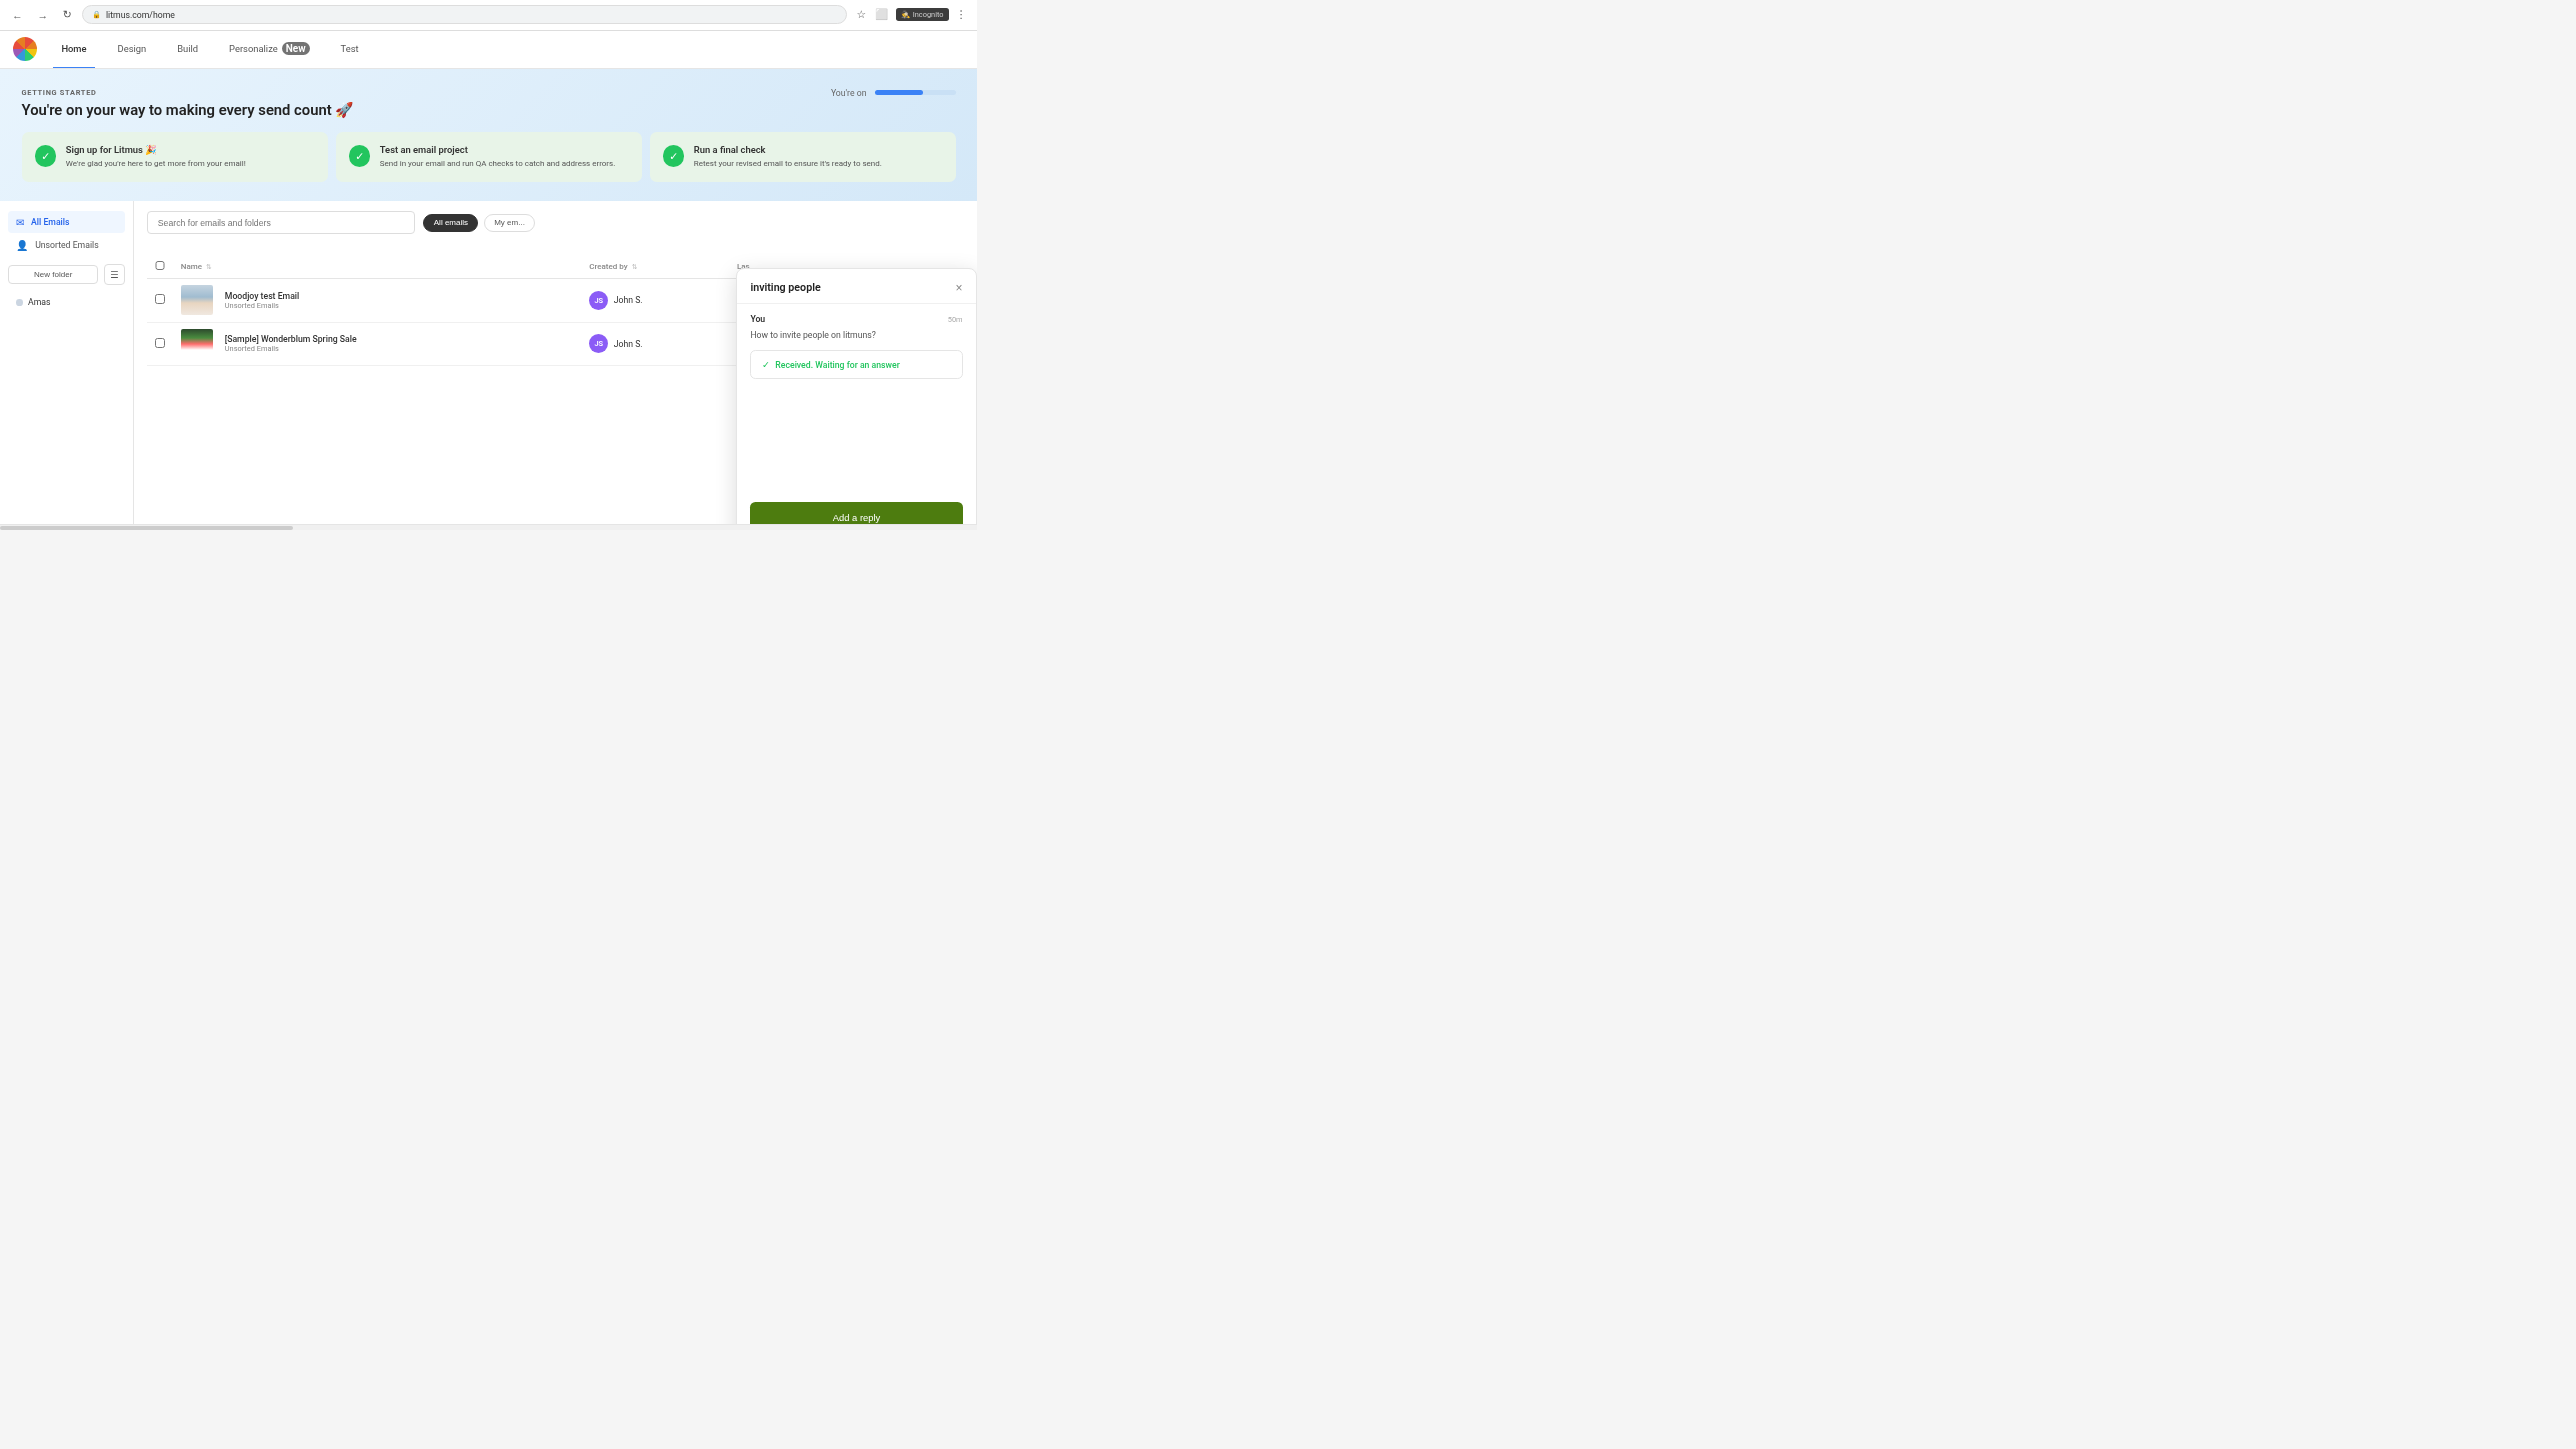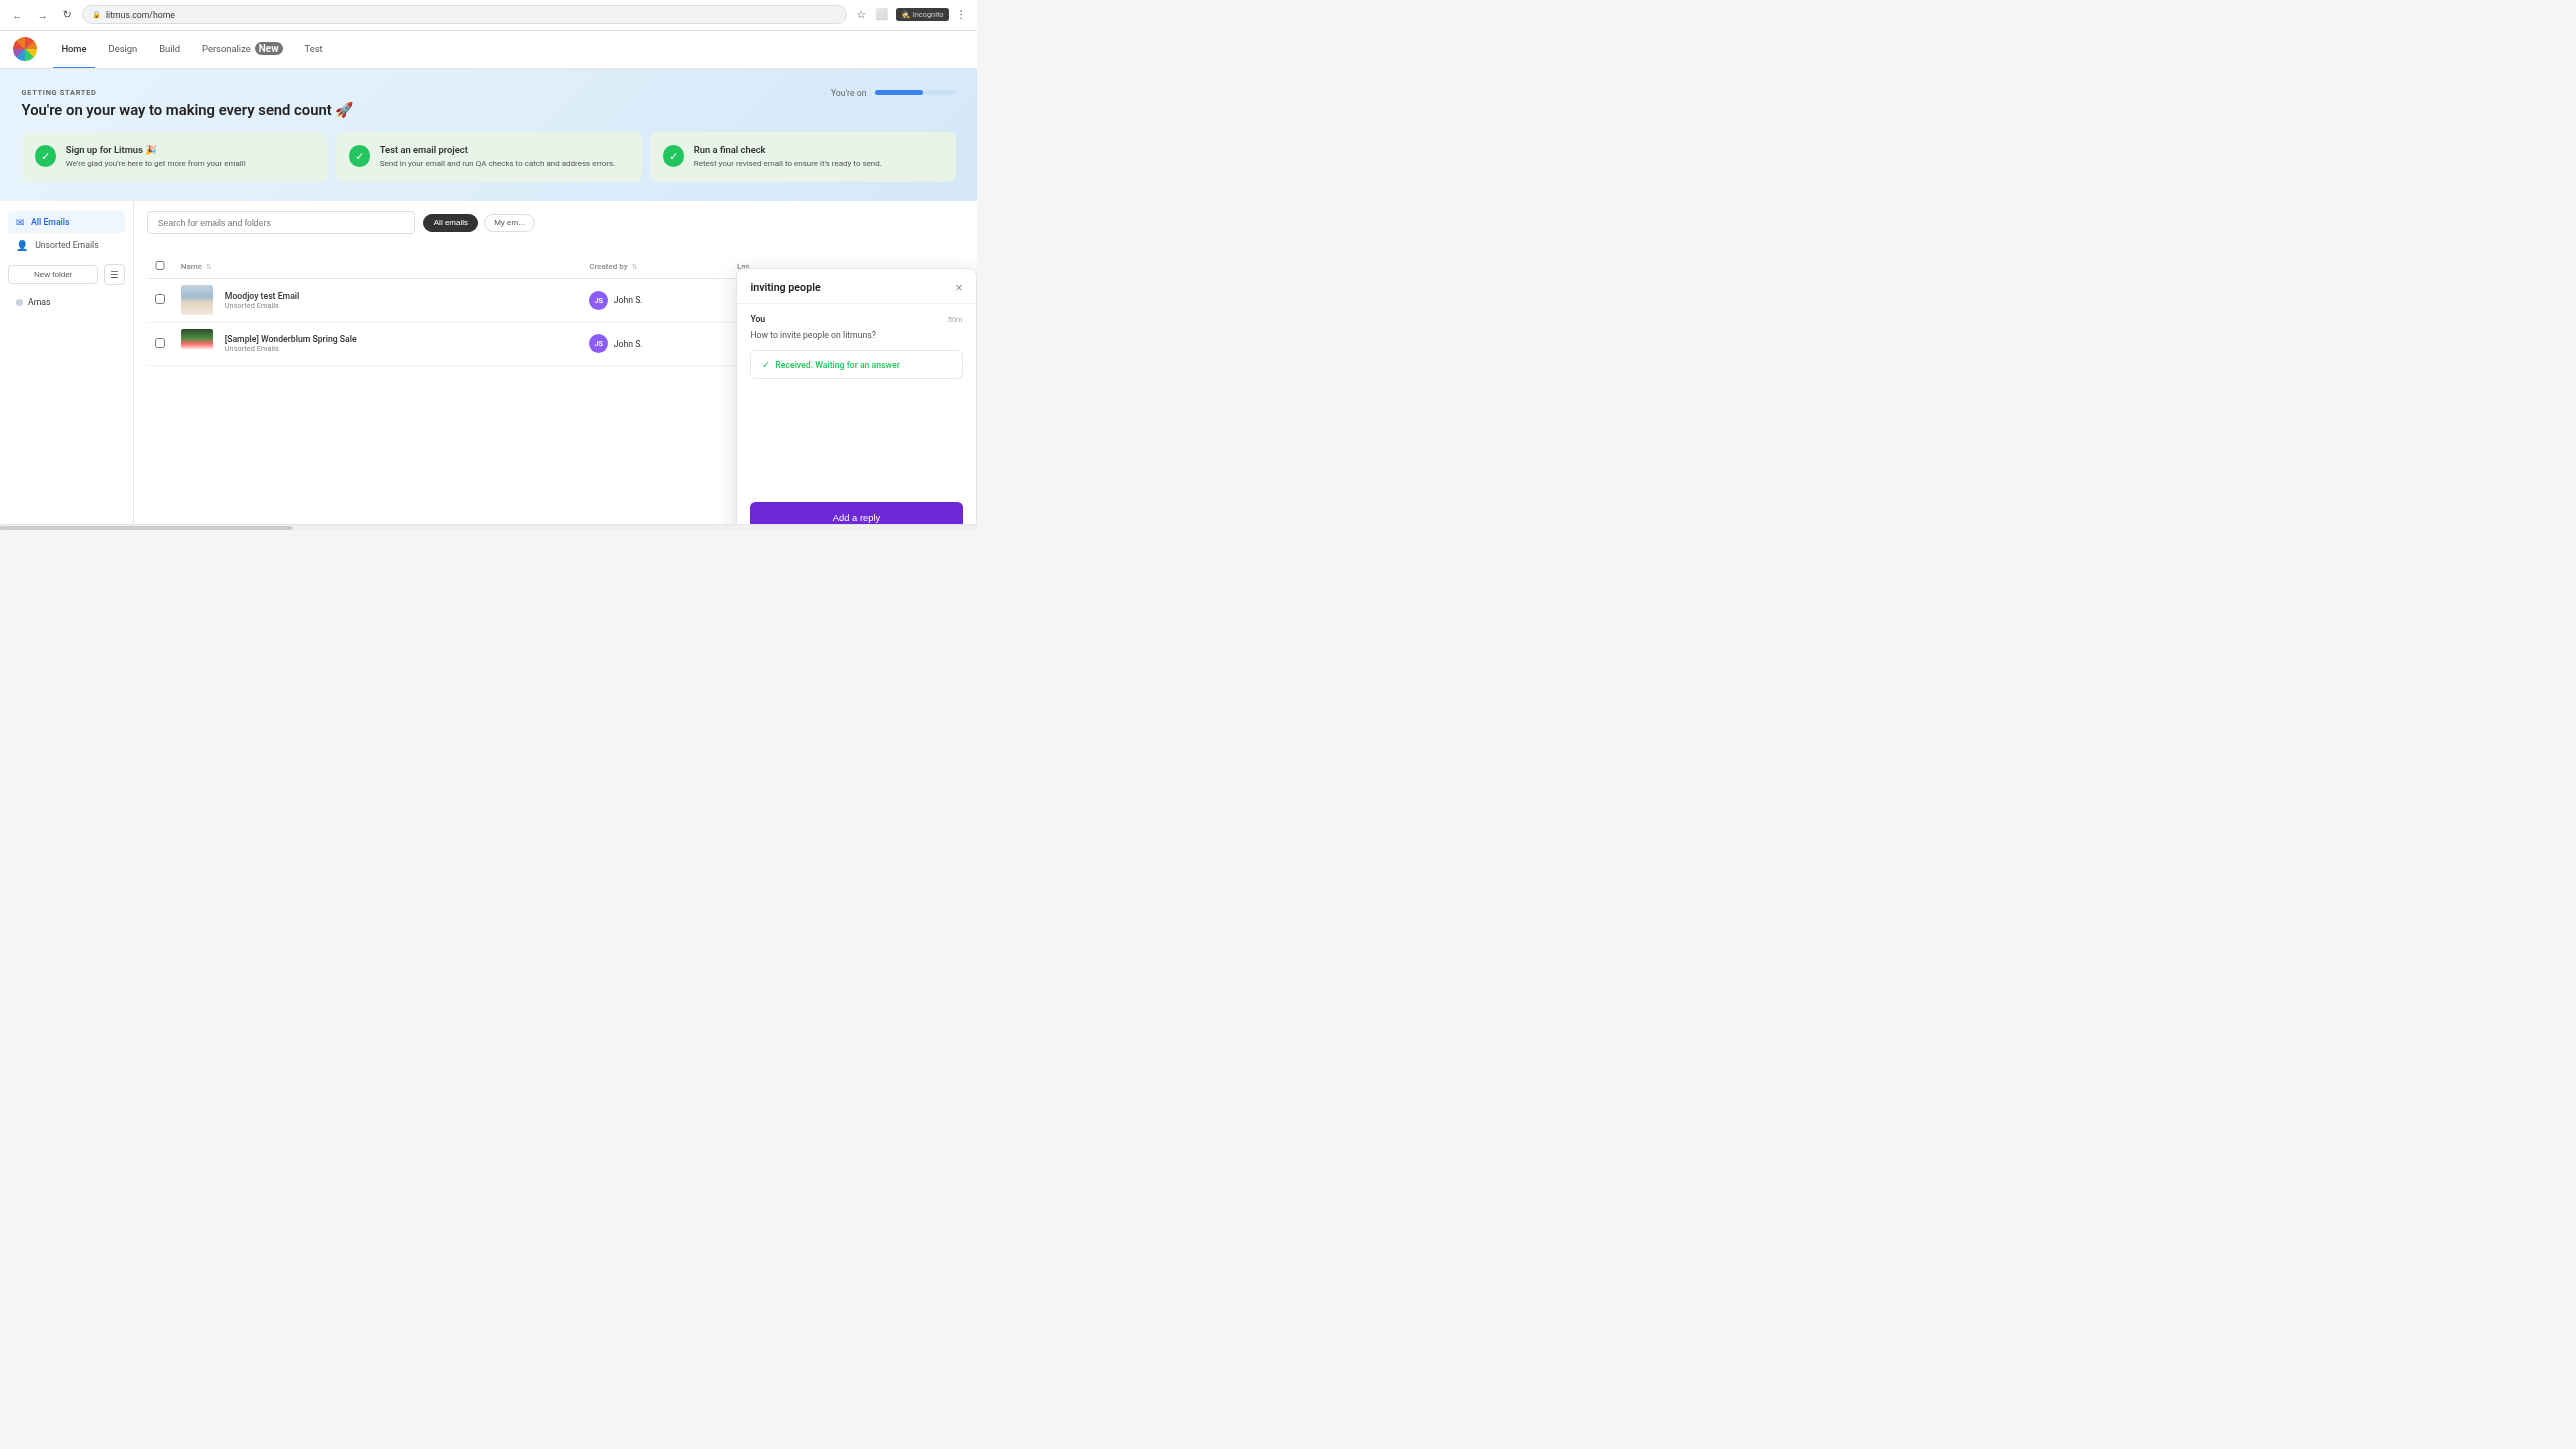--- a/index.html
+++ b/index.html
@@ -21,21 +21,21 @@
     .browser-actions { display: flex; gap: 4px; align-items: center; }
     .browser-action-btn { background: none; border: none; color: #555; font-size: 10.7px; cursor: pointer; padding: 2.7px; }
     .incognito-badge { background: #3c3c3c; color: #ccc; font-size: 7.4px; padding: 2px 5.4px; border-radius: 2.7px; display: flex; align-items: center; gap: 2.7px; }
 
     
     .app { background: #fff; height: calc(100% - 48px); display: flex; flex-direction: column; }
 
     
     .top-nav { display: flex; align-items: center; padding: 0 13.4px; border-bottom: 0.7px solid #e5e5e5; height: 38px; gap: 16px; }
     .logo { width: 24px; height: 24px; border-radius: 50%; background: conic-gradient(#e74c3c 0deg 45deg, #e67e22 45deg 90deg, #f1c40f 90deg 135deg, #2ecc71 135deg 180deg, #3498db 180deg 225deg, #9b59b6 225deg 270deg, #e74c3c 270deg 315deg, #e67e22 315deg 360deg); flex-shrink: 0; }
-    .nav-items { display: flex; gap: 6px; align-items: flex-start; height: 100%; }
+    .nav-items { display: flex; gap: 15px; align-items: flex-start; height: 100%; }
     .nav-item { padding: 0 8px; height: 100%; display: flex; align-items: center; font-size: 9.4px; color: #555; cursor: pointer; position: relative; border-bottom: 1.3px solid transparent; }
     .nav-item.active { color: #333; border-bottom: 1.3px solid #3b82f6; font-weight: 500; }
     .nav-badge { background: #737373; color: white; font-size: 10px; padding: 0.7px 4px; border-radius: 6.7px; margin-left: 4px; font-weight: 600; }
 
     
     .hero { background: linear-gradient(135deg, #e8f4fd 0%, #d4e8f8 100%); padding: 19px 21.5px; position: relative; }
     .getting-started-label { font-size: 7.4px; font-weight: 700; color: #666; letter-spacing: 0.7px; text-transform: uppercase; margin-bottom: 4px; }
     .hero-title { font-size: 14.8px; font-weight: 600; color: #222; margin-bottom: 0; }
     .hero-progress { position: absolute; right: 21.5px; top: 19px; display: flex; align-items: center; gap: 8px; }
     .progress-label { font-size: 8.7px; color: #666; }
@@ -90,21 +90,21 @@
     .chat-close { background: none; border: none; color: #888; font-size: 12px; cursor: pointer; }
     .chat-message-area { padding: 10.7px 13.4px; min-height: 188px; }
     .chat-message-header { display: flex; justify-content: space-between; align-items: center; margin-bottom: 5.4px; }
     .chat-sender { font-size: 8.7px; font-weight: 600; color: #333; }
     .chat-time { font-size: 7.4px; color: #aaa; padding-left: 9px; }
     .chat-question { font-size: 8.7px; color: #555; margin-bottom: 10.7px; }
     .chat-response-box { border: 0.7px solid #e5e5e5; border-radius: 5.4px; padding: 8px 10.7px; display: flex; align-items: center; gap: 5.4px; }
     .check-mark { color: #22c55e; font-size: 9.4px; }
     .response-text { font-size: 8.7px; color: #22c55e; font-weight: 500; }
     .chat-footer { padding: 10.7px 13.4px; }
-    .reply-btn { width: 100%; background: #6d28d9; color: white; border: none; border-radius: 5.4px; padding: 9.4px; font-size: 9.4px; font-weight: 500; cursor: pointer; }
+    .reply-btn { width: 100%; background: #4d7c0f; color: white; border: none; border-radius: 5.4px; padding: 9.4px; font-size: 9.4px; font-weight: 500; cursor: pointer; }
 
     
     .floating-close { position: absolute; bottom: 27px; right: 0; width: 29.5px; height: 29.5px; background: #e8856a; border-radius: 50%; display: flex; align-items: center; justify-content: center; color: white; font-size: 13.4px; cursor: pointer; box-shadow: 0 2.7px 8px rgba(0,0,0,0.2); border: none; z-index: 99; }
 
     
     .thumb-img { width: 32px; height: 29.5px; border-radius: 2px; overflow: hidden; flex-shrink: 0; }
     .thumb1 { background: linear-gradient(180deg, #c5d4e0 0%, #a0bcd0 40%, #e8d5c0 60%, #f0e8e0 100%); }
     .thumb2 { background: linear-gradient(180deg, #2d4a2d 0%, #4a8c3f 30%, #ff6b6b 50%, #fff 70%); }
   </style>
 </head>

